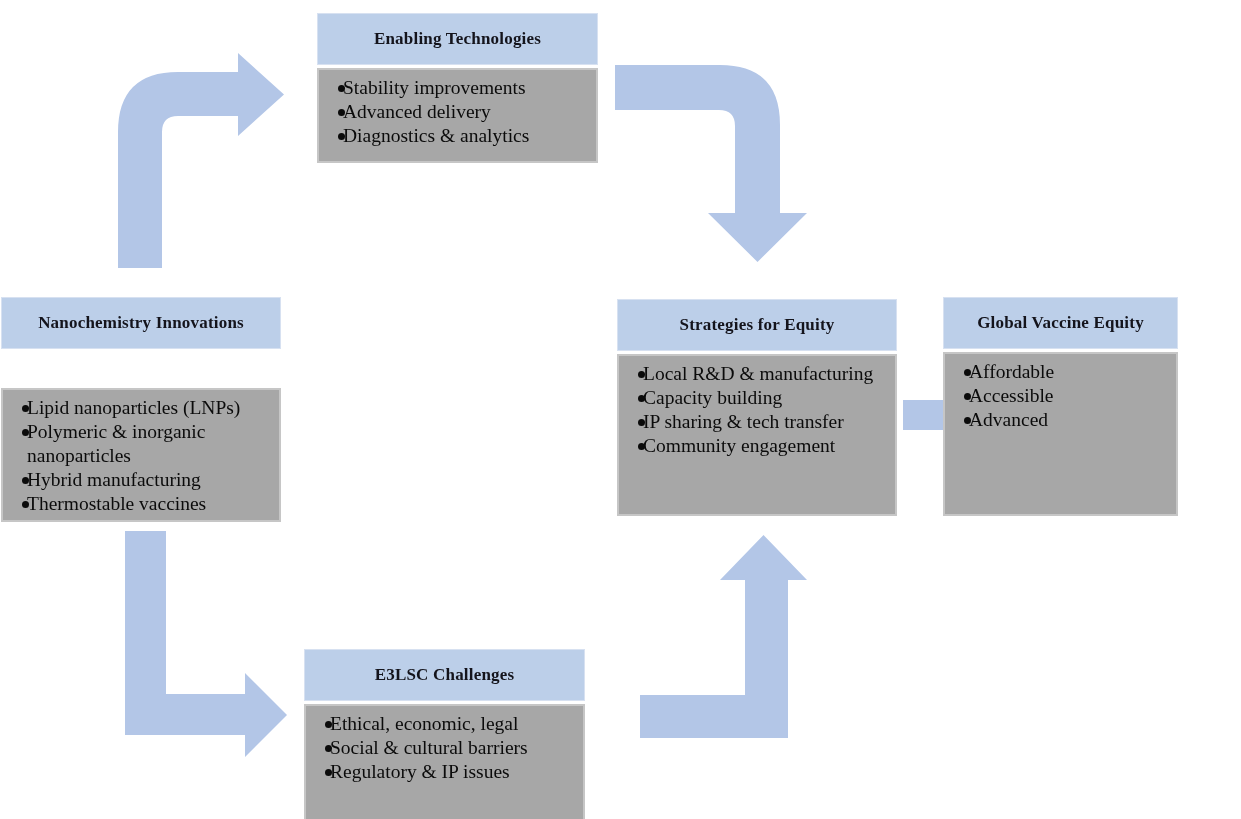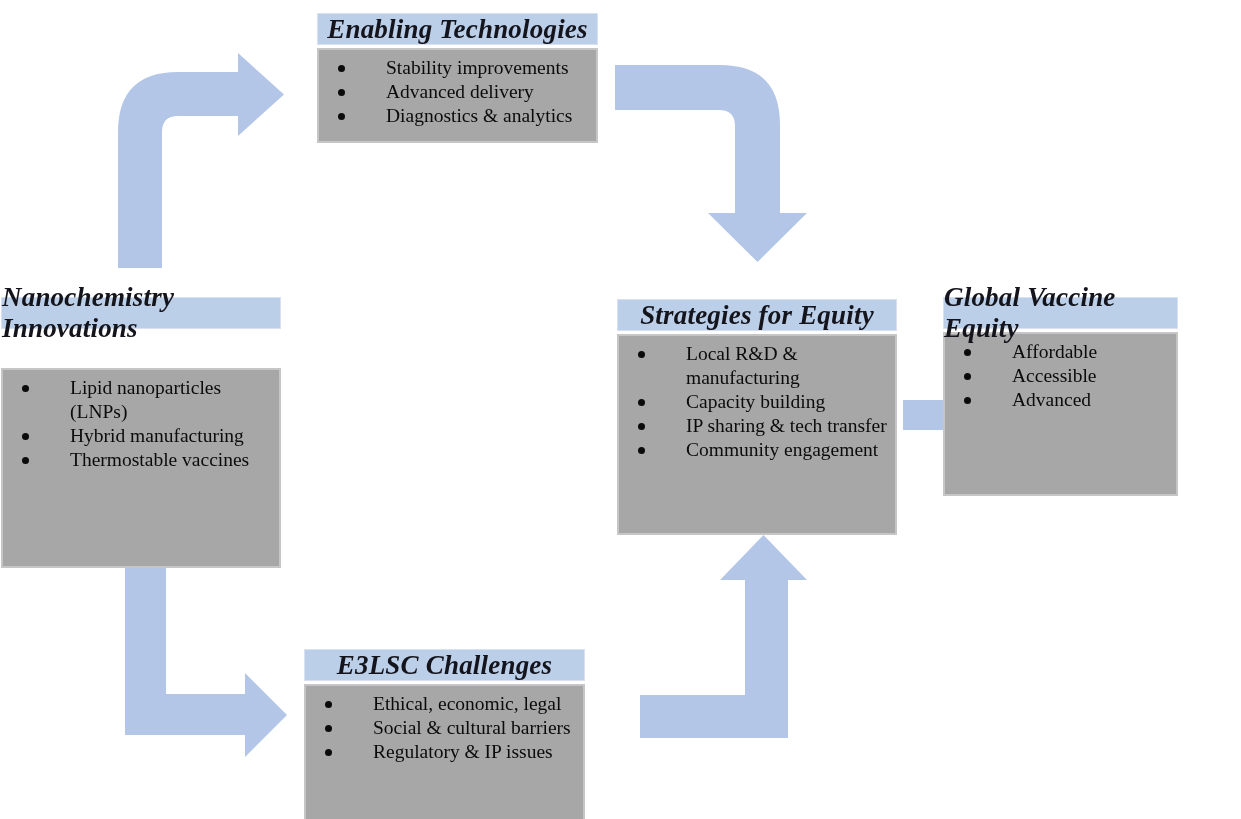--- a/index.html
+++ b/index.html
@@ -12,48 +12,47 @@
     width: 1241px;
     height: 819px;
     background: var(--figure-bg, #ffffff);
     font-family: "Liberation Serif", "DejaVu Serif", serif;
     overflow: hidden;
   }
   .box {
     position: absolute;
   }
   .box-header {
-    height: 32px;
+    height: 52px;
     background: var(--header-fill);
     border: 1px solid var(--header-border);
     box-sizing: border-box;
     display: flex;
     align-items: center;
     justify-content: center;
-    font-size: 27px;
+    font-size: 17px;
     font-weight: bold;
     color: var(--title-text);
     letter-spacing: 0.2px;
-    font-style: italic;
   }
   .box-body {
     margin-top: 3px;
     background: var(--body-fill);
     border: 2px solid var(--body-border);
     box-sizing: border-box;
     color: var(--body-text);
   }
   ul.bullets {
     list-style: none;
     margin: 0;
     padding: 6px 6px 0 0;
   }
   ul.bullets li {
     position: relative;
-    padding-left: 67px;
+    padding-left: 24px;
     font-size: 19.5px;
     line-height: 24px;
   }
   ul.bullets li::before {
     content: "";
     position: absolute;
     left: 19px;
     top: 9px;
     width: 7px;
     height: 7px;
@@ -99,32 +98,33 @@
       <ul class="bullets">
           <li>Stability improvements</li>
           <li>Advanced delivery</li>
           <li>Diagnostics &amp; analytics</li>
         </ul>
     </div>
   </div>
 
   <div class="box" style="left:1px; top:297px; width:280px;">
     <div class="box-header">Nanochemistry Innovations</div>
-    <div class="box-body" style="height:200px;margin-top:39px;">
+    <div class="box-body" style="height:134px;margin-top:39px;">
       <ul class="bullets">
           <li>Lipid nanoparticles (LNPs)</li>
+          <li>Polymeric &amp; inorganic nanoparticles</li>
           <li>Hybrid manufacturing</li>
           <li>Thermostable vaccines</li>
         </ul>
     </div>
   </div>
 
   <div class="box" style="left:617px; top:299px; width:280px;">
     <div class="box-header">Strategies for Equity</div>
-    <div class="box-body" style="height:201px;">
+    <div class="box-body" style="height:162px;">
       <ul class="bullets">
           <li>Local R&amp;D &amp; manufacturing</li>
           <li>Capacity building</li>
           <li>IP sharing &amp; tech transfer</li>
           <li>Community engagement</li>
         </ul>
     </div>
   </div>
 
   <div class="box" style="left:943px; top:297px; width:235px;">

